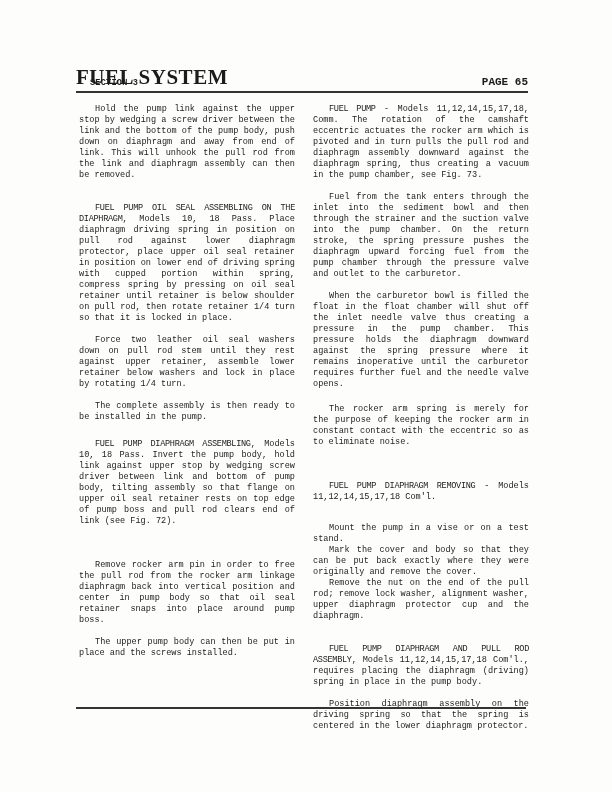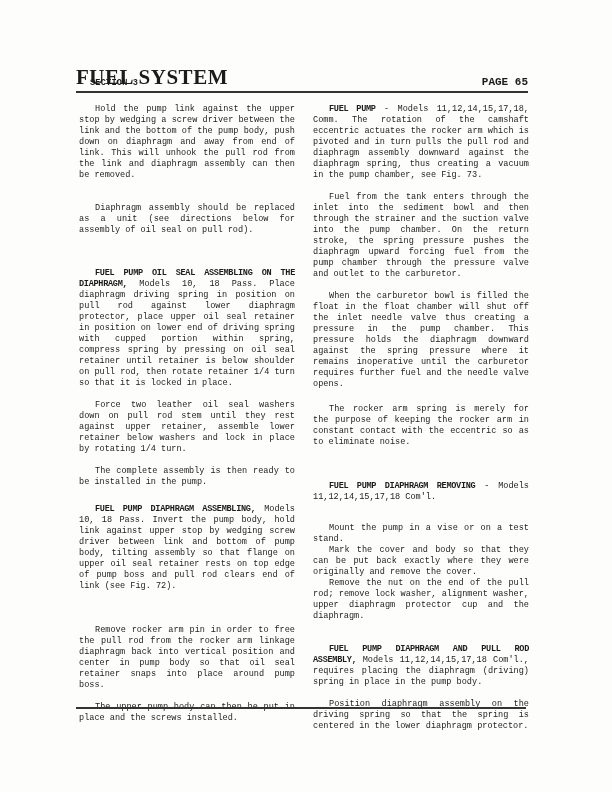--- a/index.html
+++ b/index.html
@@ -12,35 +12,34 @@
   .section { position: absolute; left: 14px; bottom: 4px; font-size: 8.6px; font-weight: bold; letter-spacing: 0.2px; }
   .title { position: absolute; left: 0; right: 0; bottom: 2px; text-align: left;
     font-family: "Liberation Serif", "DejaVu Serif", serif; font-weight: bold; font-size: 21px; letter-spacing: 0.5px; }
   .page { position: absolute; right: 0; bottom: 4px; font-size: 11px; font-weight: bold; }
   .rule-top { position: absolute; left: 76px; top: 91px; width: 452px; height: 2px; background: #333; }
   .rule-bottom { position: absolute; left: 76px; top: 707px; width: 450px; height: 2px; background: #333; }
   .col { position: absolute; top: 104px; width: 216px; font-size: 8.55px; line-height: 11px; }
   .col.left { left: 79px; }
   .col.right { left: 313px; }
   p { margin: 0; text-indent: 16px; text-align: justify; white-space: normal; }
-  .h { font-weight: bold; letter-spacing: -0.3px; }
+  .h { font-weight: normal; letter-spacing: -0.3px; }
 </style>
 </head>
 <body>
 
 <div class="header">
   <span class="section">SECTION 3</span>
   <span class="title">FUEL SYSTEM</span>
   <span class="page">PAGE 65</span>
 </div>
 <div class="rule-top"></div>
 
 <div class="col left">
   <p style="margin-bottom:22px"><span>Hold the pump link against the upper stop by wedging a screw driver between the link and the bottom of the pump body, push down on diaphragm and away from end of link. This will unhook the pull rod from the link and diaphragm assembly can then be removed.</span></p>
-  <p style="margin-bottom:32px"><span>Diaphragm assembly should be replaced as a unit (see directions below for assembly of oil seal on pull rod).</span></p>
   <p style="margin-bottom:11px"><span class="h">FUEL PUMP OIL SEAL ASSEMBLING ON THE DIAPHRAGM,</span><span> Models 10, 18 Pass. Place diaphragm driving spring in position on pull rod against lower diaphragm protector, place upper oil seal retainer in position on lower end of driving spring with cupped portion within spring, compress spring by pressing on oil seal retainer until retainer is below shoulder on pull rod, then rotate retainer 1/4 turn so that it is locked in place.</span></p>
   <p style="margin-bottom:11px"><span>Force two leather oil seal washers down on pull rod stem until they rest against upper retainer, assemble lower retainer below washers and lock in place by rotating 1/4 turn.</span></p>
   <p style="margin-bottom:16px"><span>The complete assembly is then ready to be installed in the pump.</span></p>
   <p style="margin-bottom:33px"><span class="h">FUEL PUMP DIAPHRAGM ASSEMBLING,</span><span> Models 10, 18 Pass. Invert the pump body, hold link against upper stop by wedging screw driver between link and bottom of pump body, tilting assembly so that flange on upper oil seal retainer rests on top edge of pump boss and pull rod clears end of link (see Fig. 72).</span></p>
   <p style="margin-bottom:11px"><span>Remove rocker arm pin in order to free the pull rod from the rocker arm linkage diaphragm back into vertical position and center in pump body so that oil seal retainer snaps into place around pump boss.</span></p>
   <p><span>The upper pump body can then be put in place and the screws installed.</span></p>
 </div>
 
 <div class="col right">
   <p style="margin-bottom:11px"><span class="h">FUEL PUMP</span><span> - Models 11,12,14,15,17,18, Comm. The rotation of the camshaft eccentric actuates the rocker arm which is pivoted and in turn pulls the pull rod and diaphragm assembly downward against the diaphragm spring, thus creating a vacuum in the pump chamber, see Fig. 73.</span></p>

